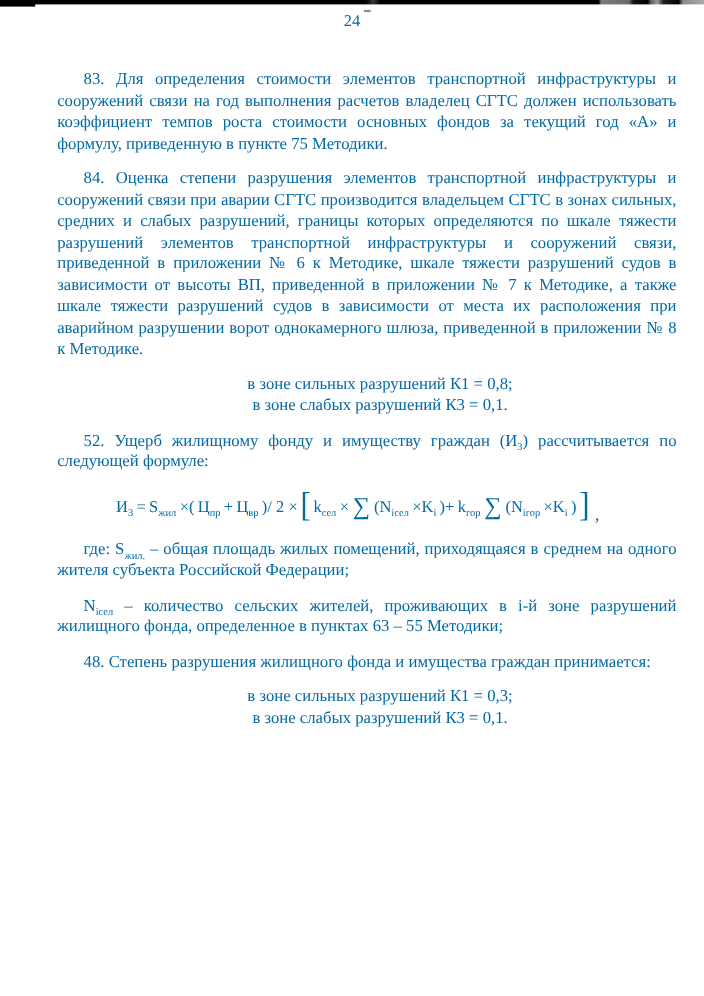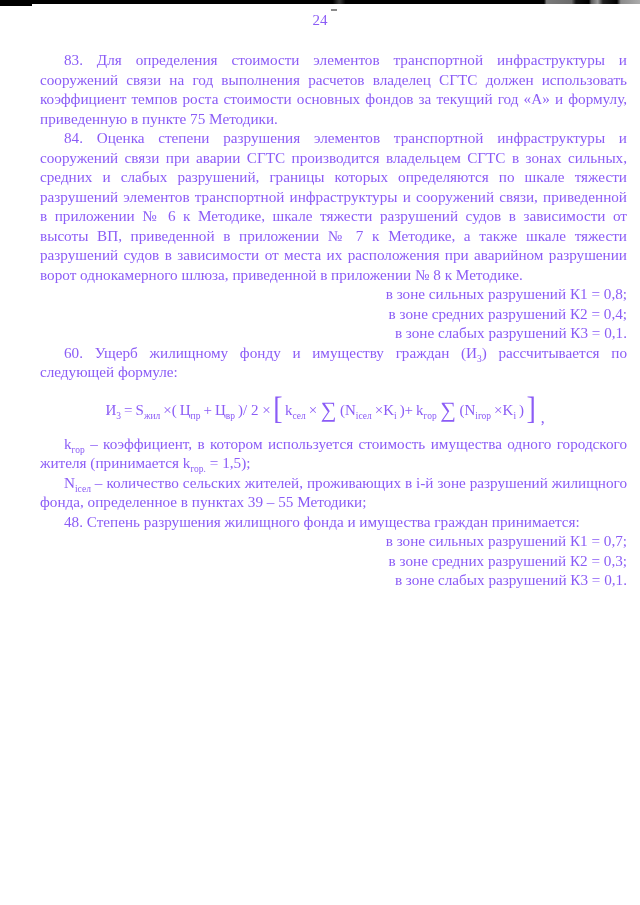--- a/index.html
+++ b/index.html
@@ -1,40 +1,40 @@
 <!DOCTYPE html>
 <html lang="ru"><head>
 <meta charset="utf-8">
 <style>
   html,body{margin:0;padding:0;background:#e8e8e8;}
   .page{
     width:640px;height:905px;background:#ffffff;position:relative;
     font-family:"Liberation Serif","DejaVu Serif",serif;
-    color:#8b5cf6;overflow:hidden;margin:0 auto;
+    color:#0369a1;overflow:hidden;margin:0 auto;
   }
   .scan-stripe{
     position:absolute;top:0;left:0;width:640px;height:4px;
     background:linear-gradient(90deg,
       #000 0%,#000 52%,#3a3a3a 53%,#000 54%,
       #000 85%,#7a7a7a 85.4%,#6a6a6a 89.3%,#111 90%,
       #000 92%,#5a5a5a 92.4%,#9a9a9a 93.4%,#222 94.2%,
       #000 96.4%,#8a8a8a 97%,#ababab 100%);
   }
   .scan-blob{position:absolute;top:0;left:0;width:32px;height:6px;background:#000;}
   .scan-speck{position:absolute;left:331px;top:9px;width:6px;height:2px;background:#8a8a8a;}
   .page-number{
     text-align:center;padding-top:11px;font-size:15px;line-height:19px;
   }
   .content{
     padding:20px 13px 0 40px;
     font-size:15.2px;line-height:19.5px;
     text-align:justify;
   }
-  .content p{margin:0;text-indent:24px;}
-  .zone{padding-left:24px;text-align:right;}
+  .content p{margin:12px;text-indent:24px;}
+  .zone{padding-left:24px;text-align:center;}
   sub{font-size:9.5px;line-height:0;}
   
   .formula{
     display:flex;align-items:baseline;
     padding-left:64px;margin:9px 0 7px 0;
     font-size:15px;line-height:30px;height:36px;
     text-align:left;
   }
   .formula .tok{white-space:pre;margin:0 1.5px;}
   .formula .brk{
@@ -52,24 +52,23 @@
   <div class="scan-blob"></div>
   <div class="scan-speck"></div>
 
   <div class="page-number">24</div>
 
   <div class="content">
     <p>83. Для определения стоимости элементов транспортной инфраструктуры и сооружений связи на год выполнения расчетов владелец СГТС должен использовать коэффициент темпов роста стоимости основных фондов за текущий год «А» и формулу, приведенную в пункте 75 Методики.</p>
     <p>84. Оценка степени разрушения элементов транспортной инфраструктуры и сооружений связи при аварии СГТС производится владельцем СГТС в зонах сильных, средних и слабых разрушений, границы которых определяются по шкале тяжести разрушений элементов транспортной инфраструктуры и сооружений связи, приведенной в приложении № 6 к Методике, шкале тяжести разрушений судов в зависимости от высоты ВП, приведенной в приложении № 7 к Методике, а также шкале тяжести разрушений судов в зависимости от места их расположения при аварийном разрушении ворот однокамерного шлюза, приведенной в приложении № 8 к Методике.</p>
 
     <div class="zone">в зоне сильных разрушений К1 = 0,8;</div>
-    <div class="zone">в зоне средних разрушений К2 = 0,4;</div>
     <div class="zone">в зоне слабых разрушений К3 = 0,1.</div>
 
-    <p><span>60. Ущерб жилищному фонду и имуществу граждан (И</span><sub>3</sub><span>) рассчитывается по следующей формуле:</span></p>
+    <p><span>52. Ущерб жилищному фонду и имуществу граждан (И</span><sub>3</sub><span>) рассчитывается по следующей формуле:</span></p>
 
     <div class="formula">
       <span class="tok"><span>И</span><sub>3</sub></span>
       <span class="tok">=</span>
       <span class="tok"><span>S</span><sub>жил</sub></span>
       <span class="tok">×(</span>
       <span class="tok"><span>Ц</span><sub>пр</sub></span>
       <span class="tok">+</span>
       <span class="tok"><span>Ц</span><sub>вр</sub></span>
       <span class="tok">)/ 2 ×</span>
@@ -82,29 +81,28 @@
       <span class="tok">)+</span>
       <span class="tok"><span>k</span><sub>гор</sub></span>
       <span class="sig">∑</span>
       <span class="tok"><span>(N</span><sub>iгор</sub></span>
       <span class="tok"><span>×K</span><sub>i</sub></span>
       <span class="tok">)</span>
       <span class="brk">]</span>
       <span class="cm">,</span>
     </div>
 
+    <p class="def"><span>где: </span><span>S</span><sub>жил.</sub><span> – </span><span>общая площадь жилых помещений, приходящаяся в среднем на одного жителя субъекта Российской Федерации;</span></p>
 
 
 
 
-    <p class="def"><span>k</span><sub>гор</sub><span> – </span><span>коэффициент, в котором используется стоимость имущества одного городского жителя (принимается k</span><sub>гор.</sub><span> = 1,5);</span></p>
 
-    <p class="def"><span>N</span><sub>iсел</sub><span> – </span><span>количество сельских жителей, проживающих в i-й зоне разрушений жилищного фонда, определенное в пунктах 39 – 55 Методики;</span></p>
+    <p class="def"><span>N</span><sub>iсел</sub><span> – </span><span>количество сельских жителей, проживающих в i-й зоне разрушений жилищного фонда, определенное в пунктах 63 – 55 Методики;</span></p>
 
 
 
     <p>48. Степень разрушения жилищного фонда и имущества граждан принимается:</p>
 
-    <div class="zone">в зоне сильных разрушений К1 = 0,7;</div>
-    <div class="zone">в зоне средних разрушений К2 = 0,3;</div>
+    <div class="zone">в зоне сильных разрушений К1 = 0,3;</div>
     <div class="zone">в зоне слабых разрушений К3 = 0,1.</div>
   </div>
 </div>
 
 </body></html>

